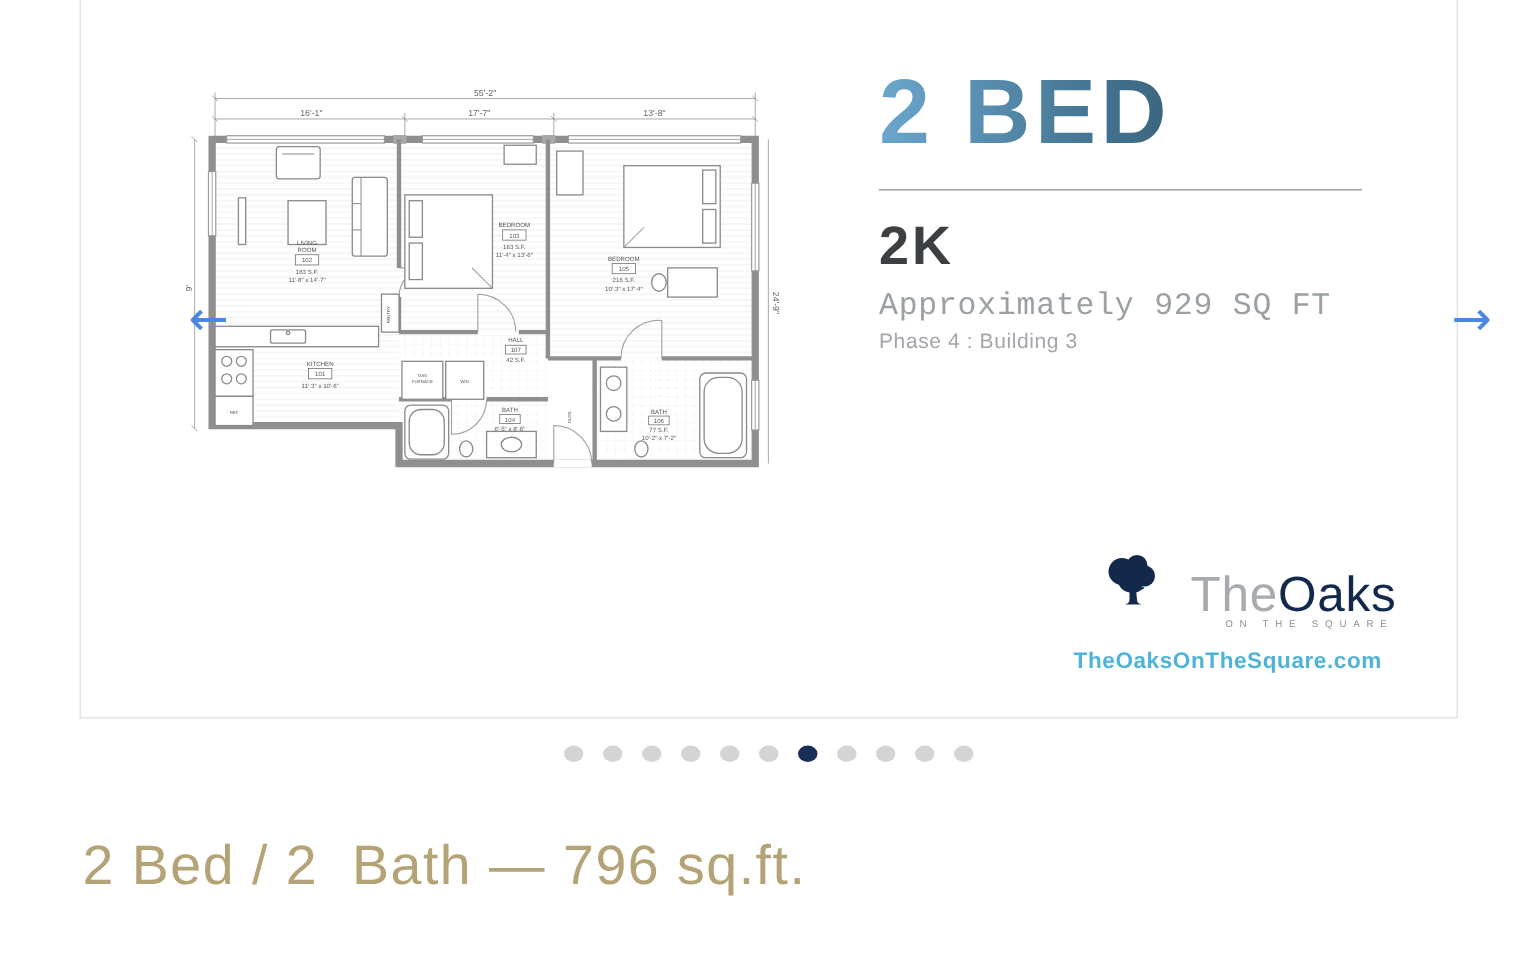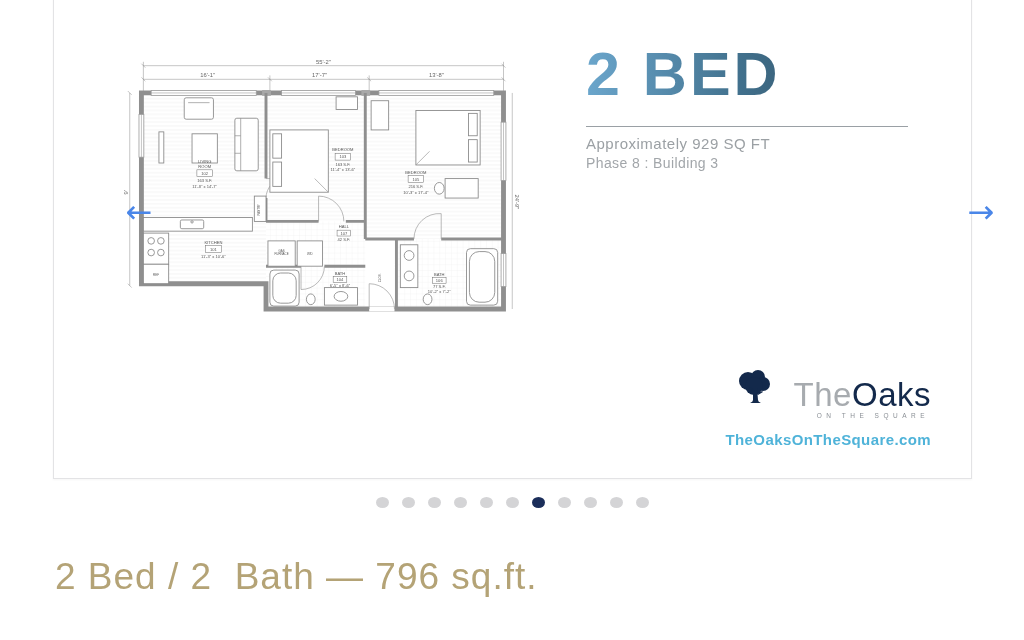--- a/index.html
+++ b/index.html
@@ -20,31 +20,31 @@
                    line-height:60px; color:var(--headline-mid);
                    font-family:"Liberation Sans", sans-serif; }
   @supports ((background-clip:text) or (-webkit-background-clip:text)) {
     .headline-line {
       background:linear-gradient(90deg, var(--headline-light) 0%, var(--headline-mid) 45%, var(--headline-dark) 100%);
       -webkit-background-clip:text; background-clip:text; color:transparent;
     }
   }
   .rule { margin-top:22px; width:322px; height:1px; background:#9aa0a5; }
   .unit-code { margin-top:16px; font-size:36px; font-weight:700; color:#3d4043; letter-spacing:2px; }
-  .area-text { margin-top:8px; font-size:15px; color:#9ba0a4; letter-spacing:0.5px; }
+  .area-text { margin-top:8px; font-size:21px; color:#9ba0a4; letter-spacing:0.5px;font-family:Liberation Mono, monospace; }
   .phase-text { margin-top:3px; font-size:14px; color:#a2a6aa; letter-spacing:0.4px; }
   .disclaimer { margin-top:18px; font-size:9.5px; line-height:1.4; color:#8f9396; width:340px; }
 
   .logo-block { position:absolute; left:532px; top:372px; width:345px; text-align:right; }
   .logo-row { display:flex; justify-content:flex-end; align-items:flex-end; gap:18px; }
   .logo-text { font-size:33px; line-height:30px; letter-spacing:0.5px; }
   .logo-the { color:#a7abaf; } .logo-oaks { color:var(--logo-navy); }
   .logo-tagline { font-size:6.5px; letter-spacing:4.5px; color:#8b9096; margin-top:2px; margin-right:2px; }
   .website { margin-top:12px; font-size:15px; font-weight:700; color:var(--website-blue);
-             letter-spacing:0.4px; text-align:right; padding-left:120px; }
+             letter-spacing:0.4px; text-align:center; padding-left:120px; }
 
   
   .nav-arrow { position:absolute; top:196px; width:44px; height:40px; border:none; background:transparent;
                color:var(--accent-arrow); font-size:32px; line-height:40px; text-align:center;
                cursor:pointer; font-family:"DejaVu Sans", sans-serif; }
   .nav-prev { left:63px; } .nav-next { left:905px; }
 
   
   .dots { position:absolute; left:0; top:494px; width:1024px; height:16px;
           display:flex; justify-content:center; align-items:center; gap:13px; }
@@ -240,22 +240,23 @@
         <rect class="numbox" x="317" y="229.5" width="14" height="6"></rect>
         <text class="lbl" x="324" y="234.3">106</text>
         <text class="lbl" x="324" y="240.5">77 S.F.</text>
         <text class="lbl" x="324" y="246">10'-2" x 7'-2"</text>
       </svg>
     </div>
 
     <div class="info">
       <div class="headline-line">2 BED</div>
       <div class="rule"></div>
+      <div class="unit-code">2K</div>
       <div class="area-text">Approximately 929 SQ FT</div>
-      <div class="phase-text">Phase 8 : Building 3</div>
+      <div class="phase-text">Phase 4 : Building 3</div>
     </div>
 
     <div class="logo-block">
       <div class="logo-row">
         <span>
           <svg width="42" height="38" viewBox="0 0 42 38">
             <g fill="#13294b">
               <circle cx="14" cy="13" r="9"></circle>
                 <circle cx="24" cy="9" r="7"></circle>
               <circle cx="29" cy="16" r="7"></circle>

